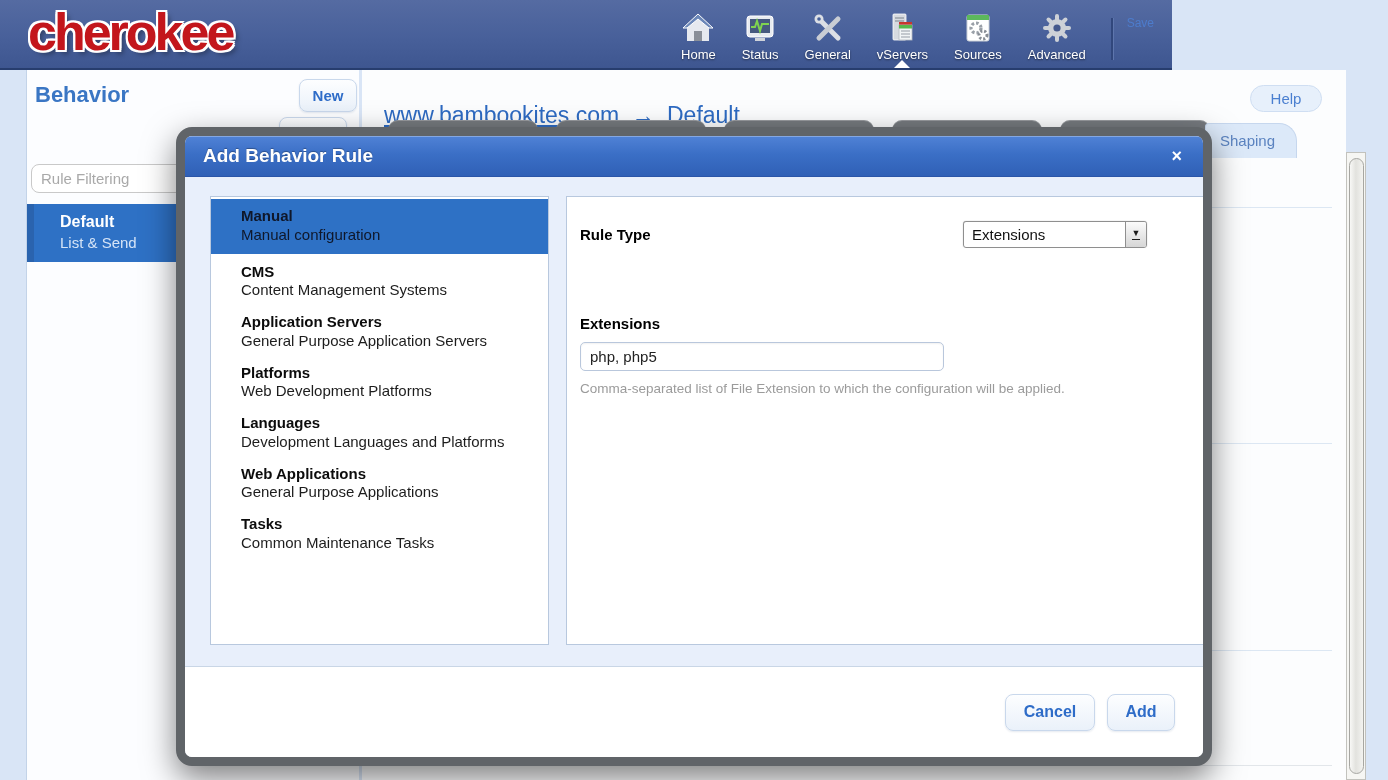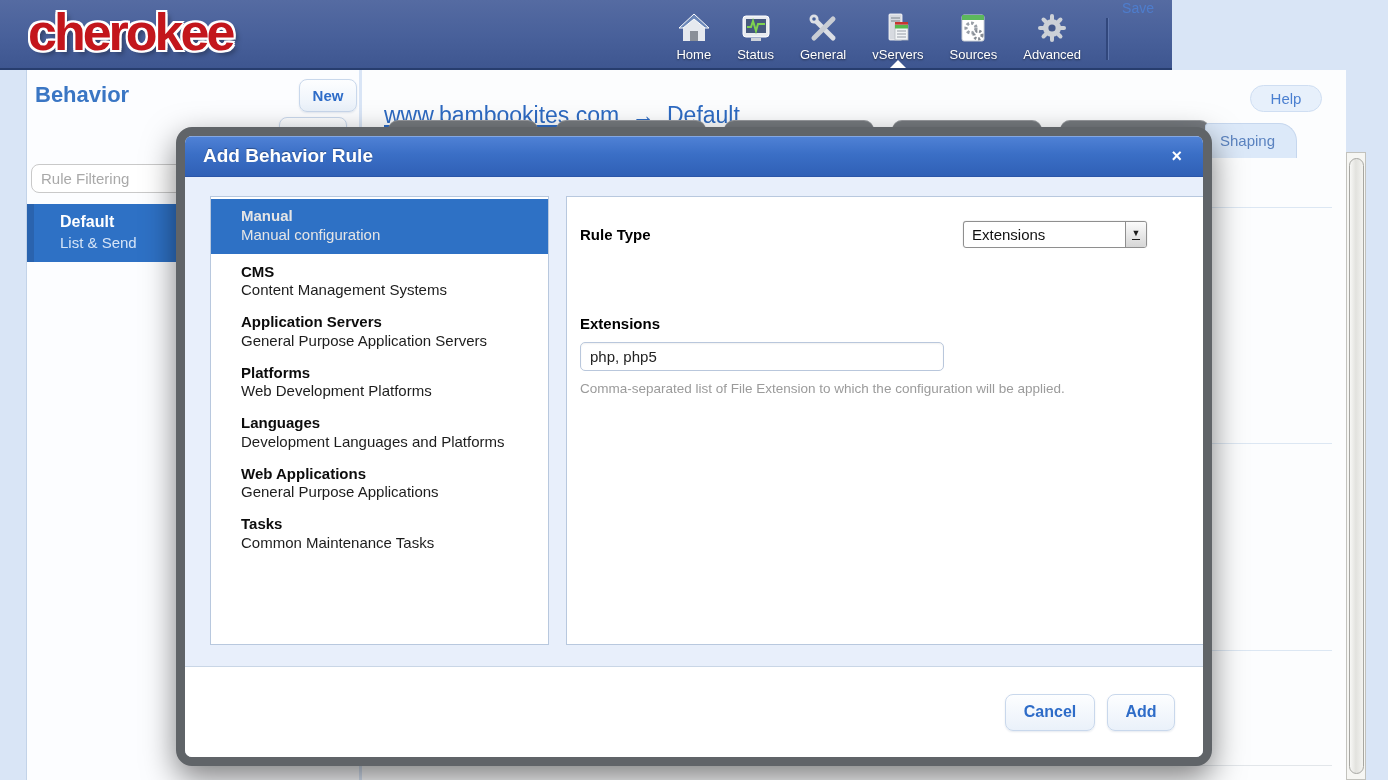--- a/index.html
+++ b/index.html
@@ -34,21 +34,21 @@
   }
   .nav-item svg{display:block;}
   .nav-caret{
     position:absolute;bottom:0;left:50%;transform:translateX(-50%);
     width:0;height:0;border-left:8px solid transparent;border-right:8px solid transparent;
     border-bottom:8px solid #fff;
   }
   .nav-divider{width:2px;height:42px;margin:0 14px 8px 12px;
     background:#31477c;box-shadow:1px 0 0 #5e76ad;}
   .save-link{
-    align-self:flex-start;margin-top:0;font-size:14px;color:#4d82d8;
+    align-self:flex-start;margin-top:16px;font-size:12px;color:#4d82d8;
     opacity:.8;cursor:pointer;
   }
   
   .sidebar-panel{
     position:absolute;left:26px;top:70px;width:332px;height:710px;
     background:#fcfdff;border-left:1px solid #c3d3e8;z-index:1;
   }
   .sidebar-title{position:absolute;left:8px;top:12px;font-size:22px;color:#3a76c4;margin:0;font-weight:bold;}
   .btn{
     border:1px solid #c9d8ec;border-radius:8px;
@@ -128,21 +128,21 @@
   .modal-close{margin-left:auto;color:#fff;font-weight:bold;font-size:18px;cursor:pointer;padding:0 3px;}
   .modal-body{position:relative;flex:1 1 auto;background:#e8effb;}
   .cat-panel{
     position:absolute;left:25px;top:19px;width:339px;height:449px;box-sizing:border-box;
     background:#fff;border:1px solid #b8c8de;padding-top:2px;overflow:hidden;
   }
   .cat-item{padding:5px 8px 6px 30px;margin:2px 0;cursor:pointer;}
   .cat-item .cat-title{font-weight:bold;font-size:15px;color:#0c0c0c;line-height:1.25;}
   .cat-item .cat-sub{font-size:15px;color:#1d1d1d;line-height:1.25;}
   .cat-item.selected{background:#2e71c5;margin:0 0 4px 0;padding-top:8px;padding-bottom:9px;}
-  .cat-item.selected .cat-title,.cat-item.selected .cat-sub{color:#e5e5e5;}
+  .cat-item.selected .cat-title,.cat-item.selected .cat-sub{color:#0f172a;}
   .form-panel{
     position:absolute;left:381px;top:19px;width:656px;height:449px;box-sizing:border-box;
     background:#fff;border:1px solid #b8c8de;padding-left:36px;
   }
   .ruletype-row{position:absolute;left:13px;right:14px;top:24px;display:flex;align-items:center;}
   .form-label{font-weight:bold;font-size:15px;color:#000;}
   .fake-select{
     margin-left:auto;margin-right:60px;width:184px;height:27px;box-sizing:border-box;
     border:1px solid #8f8f8f;border-radius:3px;background:#fff;display:flex;align-items:center;
     box-shadow:0 1px 0 rgba(255,255,255,.9),0 0 1px rgba(0,0,0,.35);cursor:pointer;

